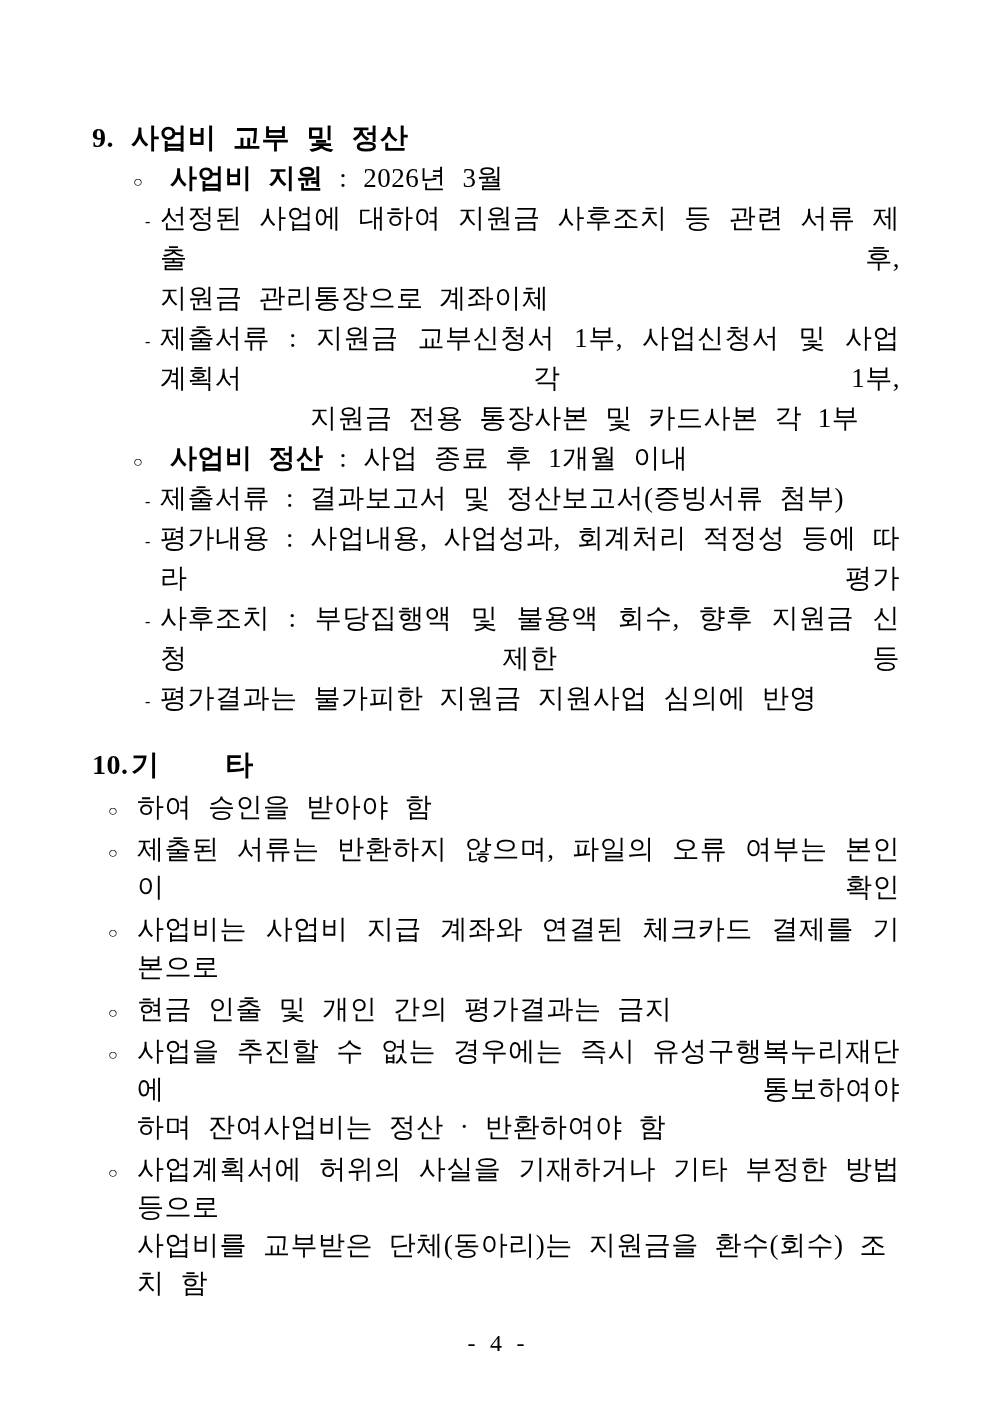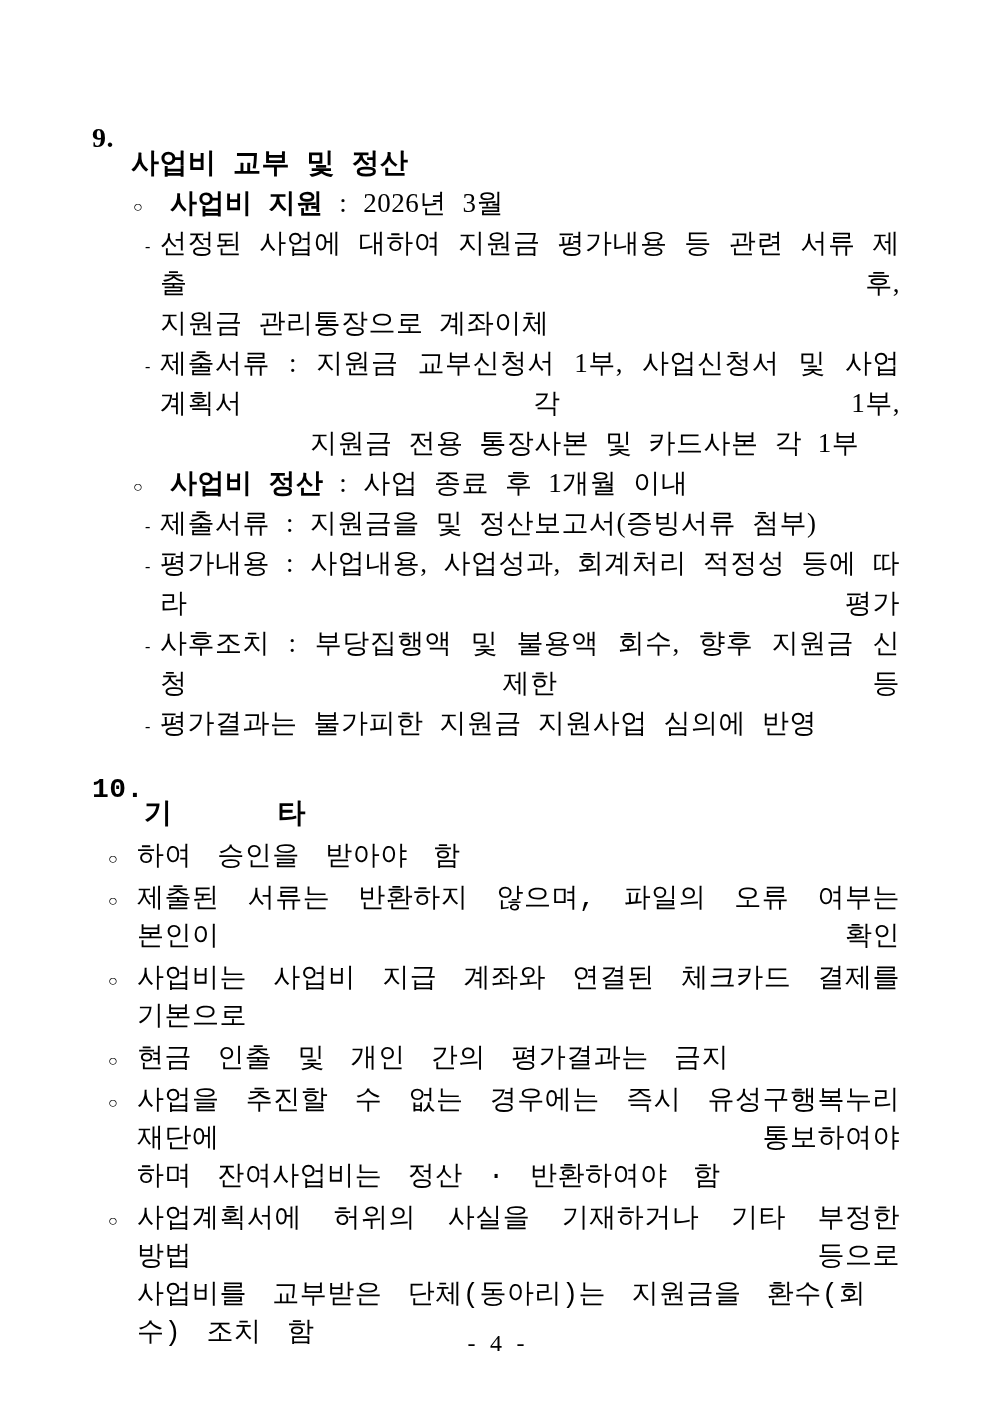--- a/index.html
+++ b/index.html
@@ -12,40 +12,40 @@
     width: 992px;
     height: 1403px;
     box-sizing: border-box;
     background: #ffffff;
     color: #000000;
     font-family: "Liberation Serif", "DejaVu Serif", serif;
     padding: 118px 92px 0 92px;
     overflow: hidden;
   }
   .sec9 .line { line-height: 40px; }
-  .sec10 .line { line-height: 38px; font-family: Liberation Mono, monospace; }
+  .sec10 .line { line-height: 38px; }
   .line {
     font-size: 27px;
     word-spacing: 0.32em;
     letter-spacing: 0.5px;
     white-space: pre-wrap;
   }
   .fill {
     text-align: justify;
     text-align-last: justify;
   }
   .heading {
     display: flex;
     font-weight: bold;
     font-size: 28px;
   }
   .heading .num {
     flex: 0 0 39px;
   }
-  .heading .title { white-space: pre; margin-top: 25px; }
+  .heading .title { white-space: pre; }
   .row { display: flex; align-items: baseline; }
   .row .marker { flex: 0 0 auto; }
   .row .content { flex: 1 1 auto; min-width: 0; }
   
   .s9-circle { padding-left: 41px; }
   .s9-circle .marker { width: 37px; font-weight: bold; }
   .s9-circle .label { font-weight: bold; }
   .s9-dash { padding-left: 53px; }
   .s9-dash .marker { width: 15px; }
   .indent-deep { padding-left: 150px; }
@@ -77,21 +77,21 @@
     <div class="row s9-circle">
       <span class="marker">○</span>
       <div class="content">
         <div class="line"><span class="label">사업비 지원</span><span> : </span><span>2026년 3월</span></div>
       </div>
     </div>
 
     <div class="row s9-dash">
       <span class="marker">-</span>
       <div class="content">
-        <div class="line fill">선정된 사업에 대하여 지원금 평가내용 등 관련 서류 제출 후,</div>
+        <div class="line fill">선정된 사업에 대하여 지원금 사후조치 등 관련 서류 제출 후,</div>
         <div class="line">지원금 관리통장으로 계좌이체</div>
       </div>
     </div>
 
     <div class="row s9-dash">
       <span class="marker">-</span>
       <div class="content">
         <div class="line fill">제출서류 : 지원금 교부신청서 1부, 사업신청서 및 사업계획서 각 1부,</div>
         <div class="line indent-deep">지원금 전용 통장사본 및 카드사본 각 1부</div>
       </div>
@@ -100,21 +100,21 @@
     <div class="row s9-circle">
       <span class="marker">○</span>
       <div class="content">
         <div class="line"><span class="label">사업비 정산</span><span> : </span><span>사업 종료 후 1개월 이내</span></div>
       </div>
     </div>
 
     <div class="row s9-dash">
       <span class="marker">-</span>
       <div class="content">
-          <div class="line">제출서류 : 지원금을 및 정산보고서(증빙서류 첨부)</div>
+          <div class="line">제출서류 : 결과보고서 및 정산보고서(증빙서류 첨부)</div>
         </div>
     </div>
 
     <div class="row s9-dash">
       <span class="marker">-</span>
       <div class="content">
           <div class="line fill">평가내용 : 사업내용, 사업성과, 회계처리 적정성 등에 따라 평가</div>
         </div>
     </div>
 

